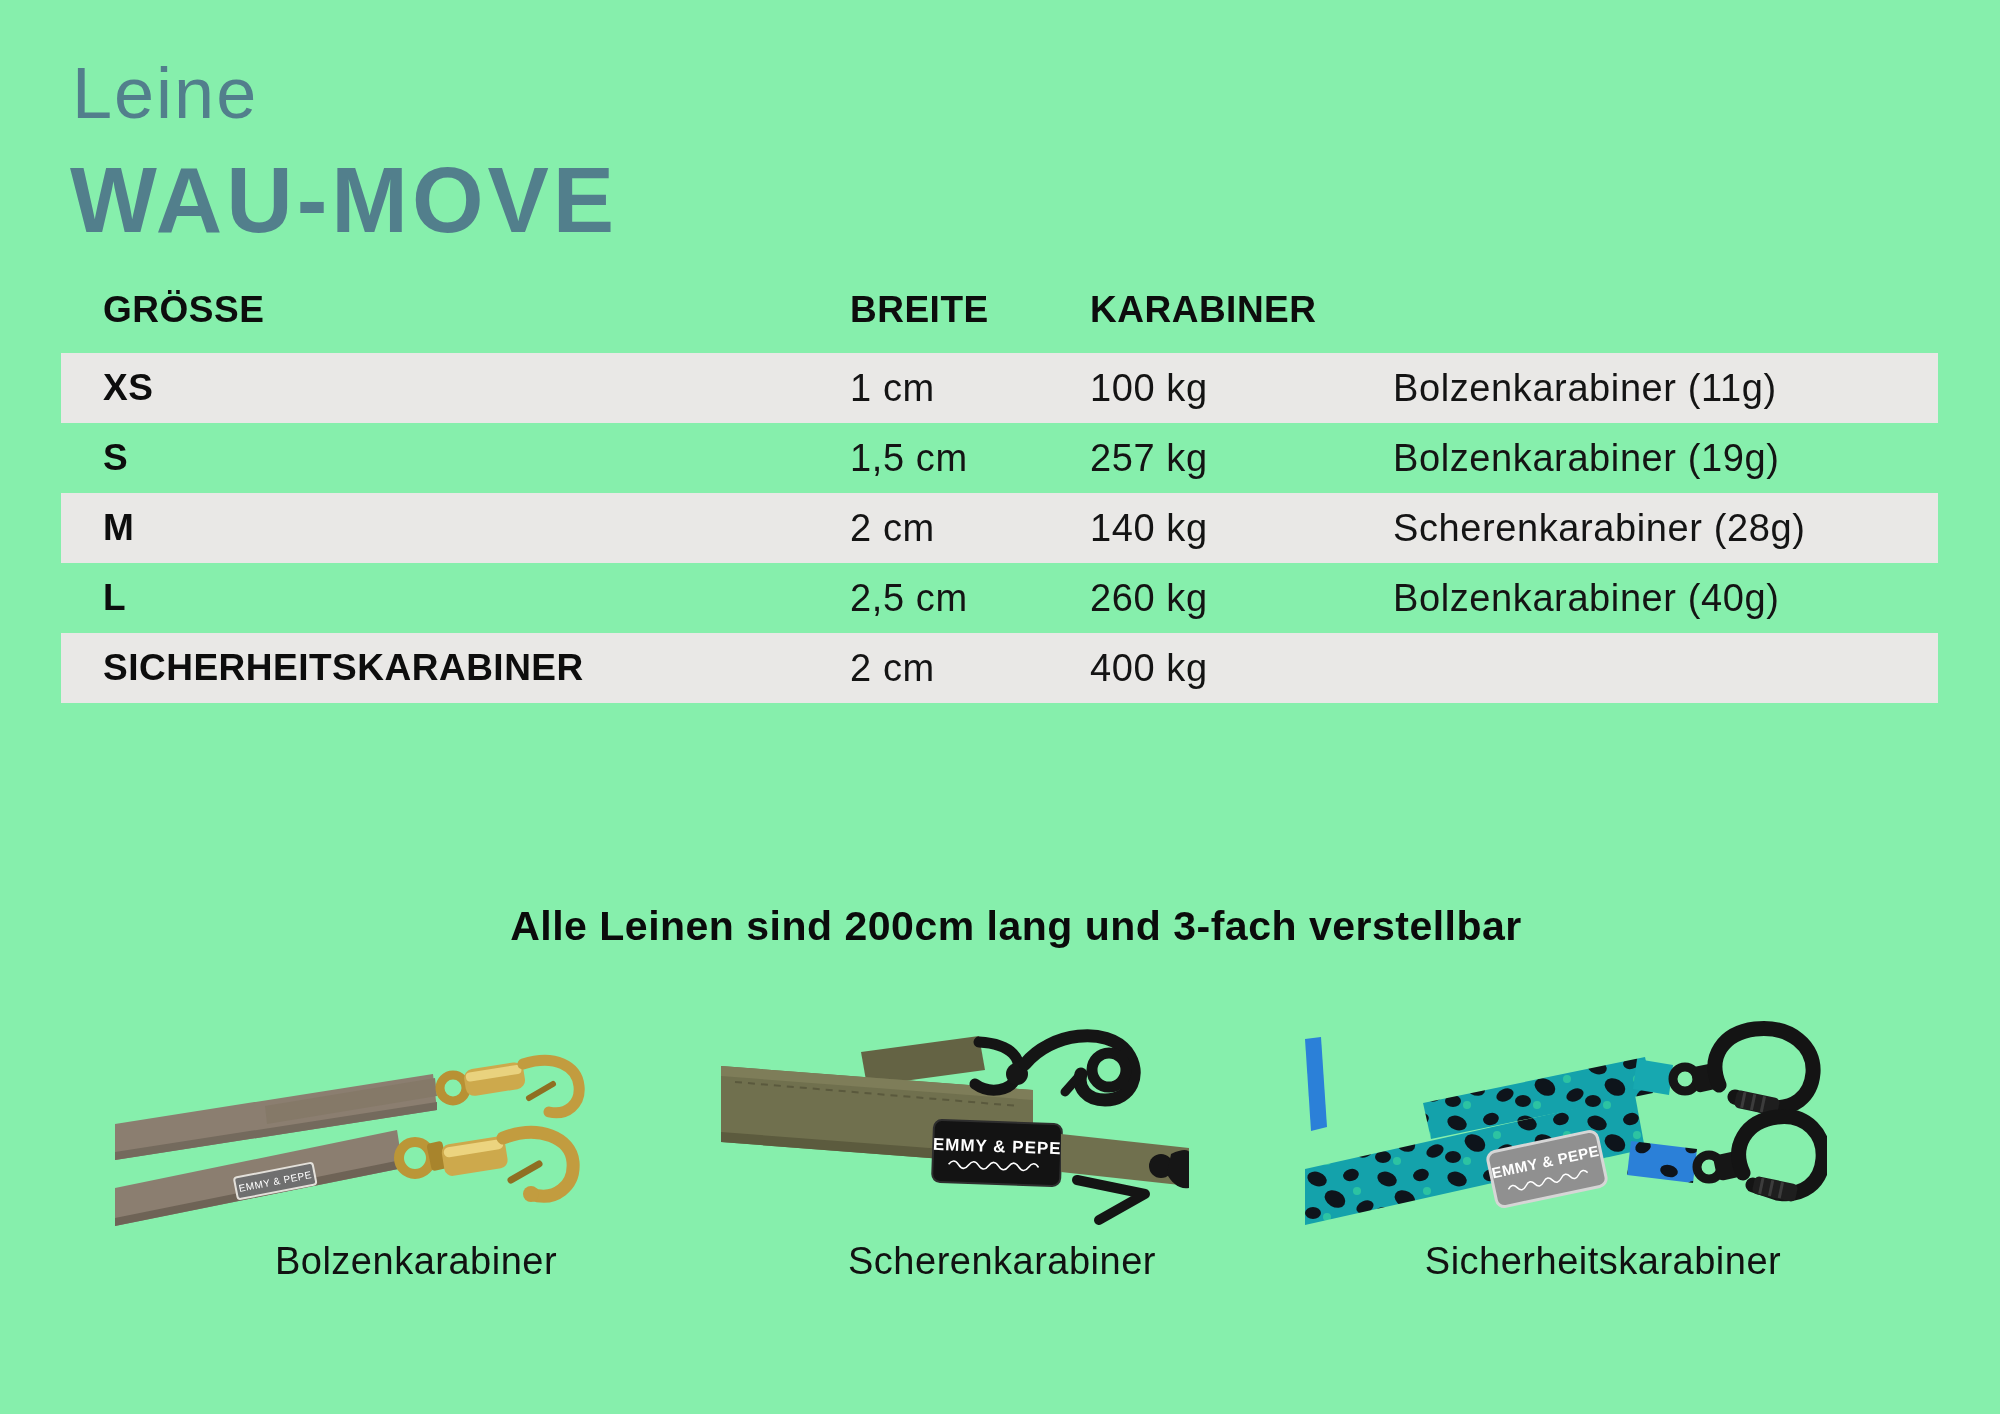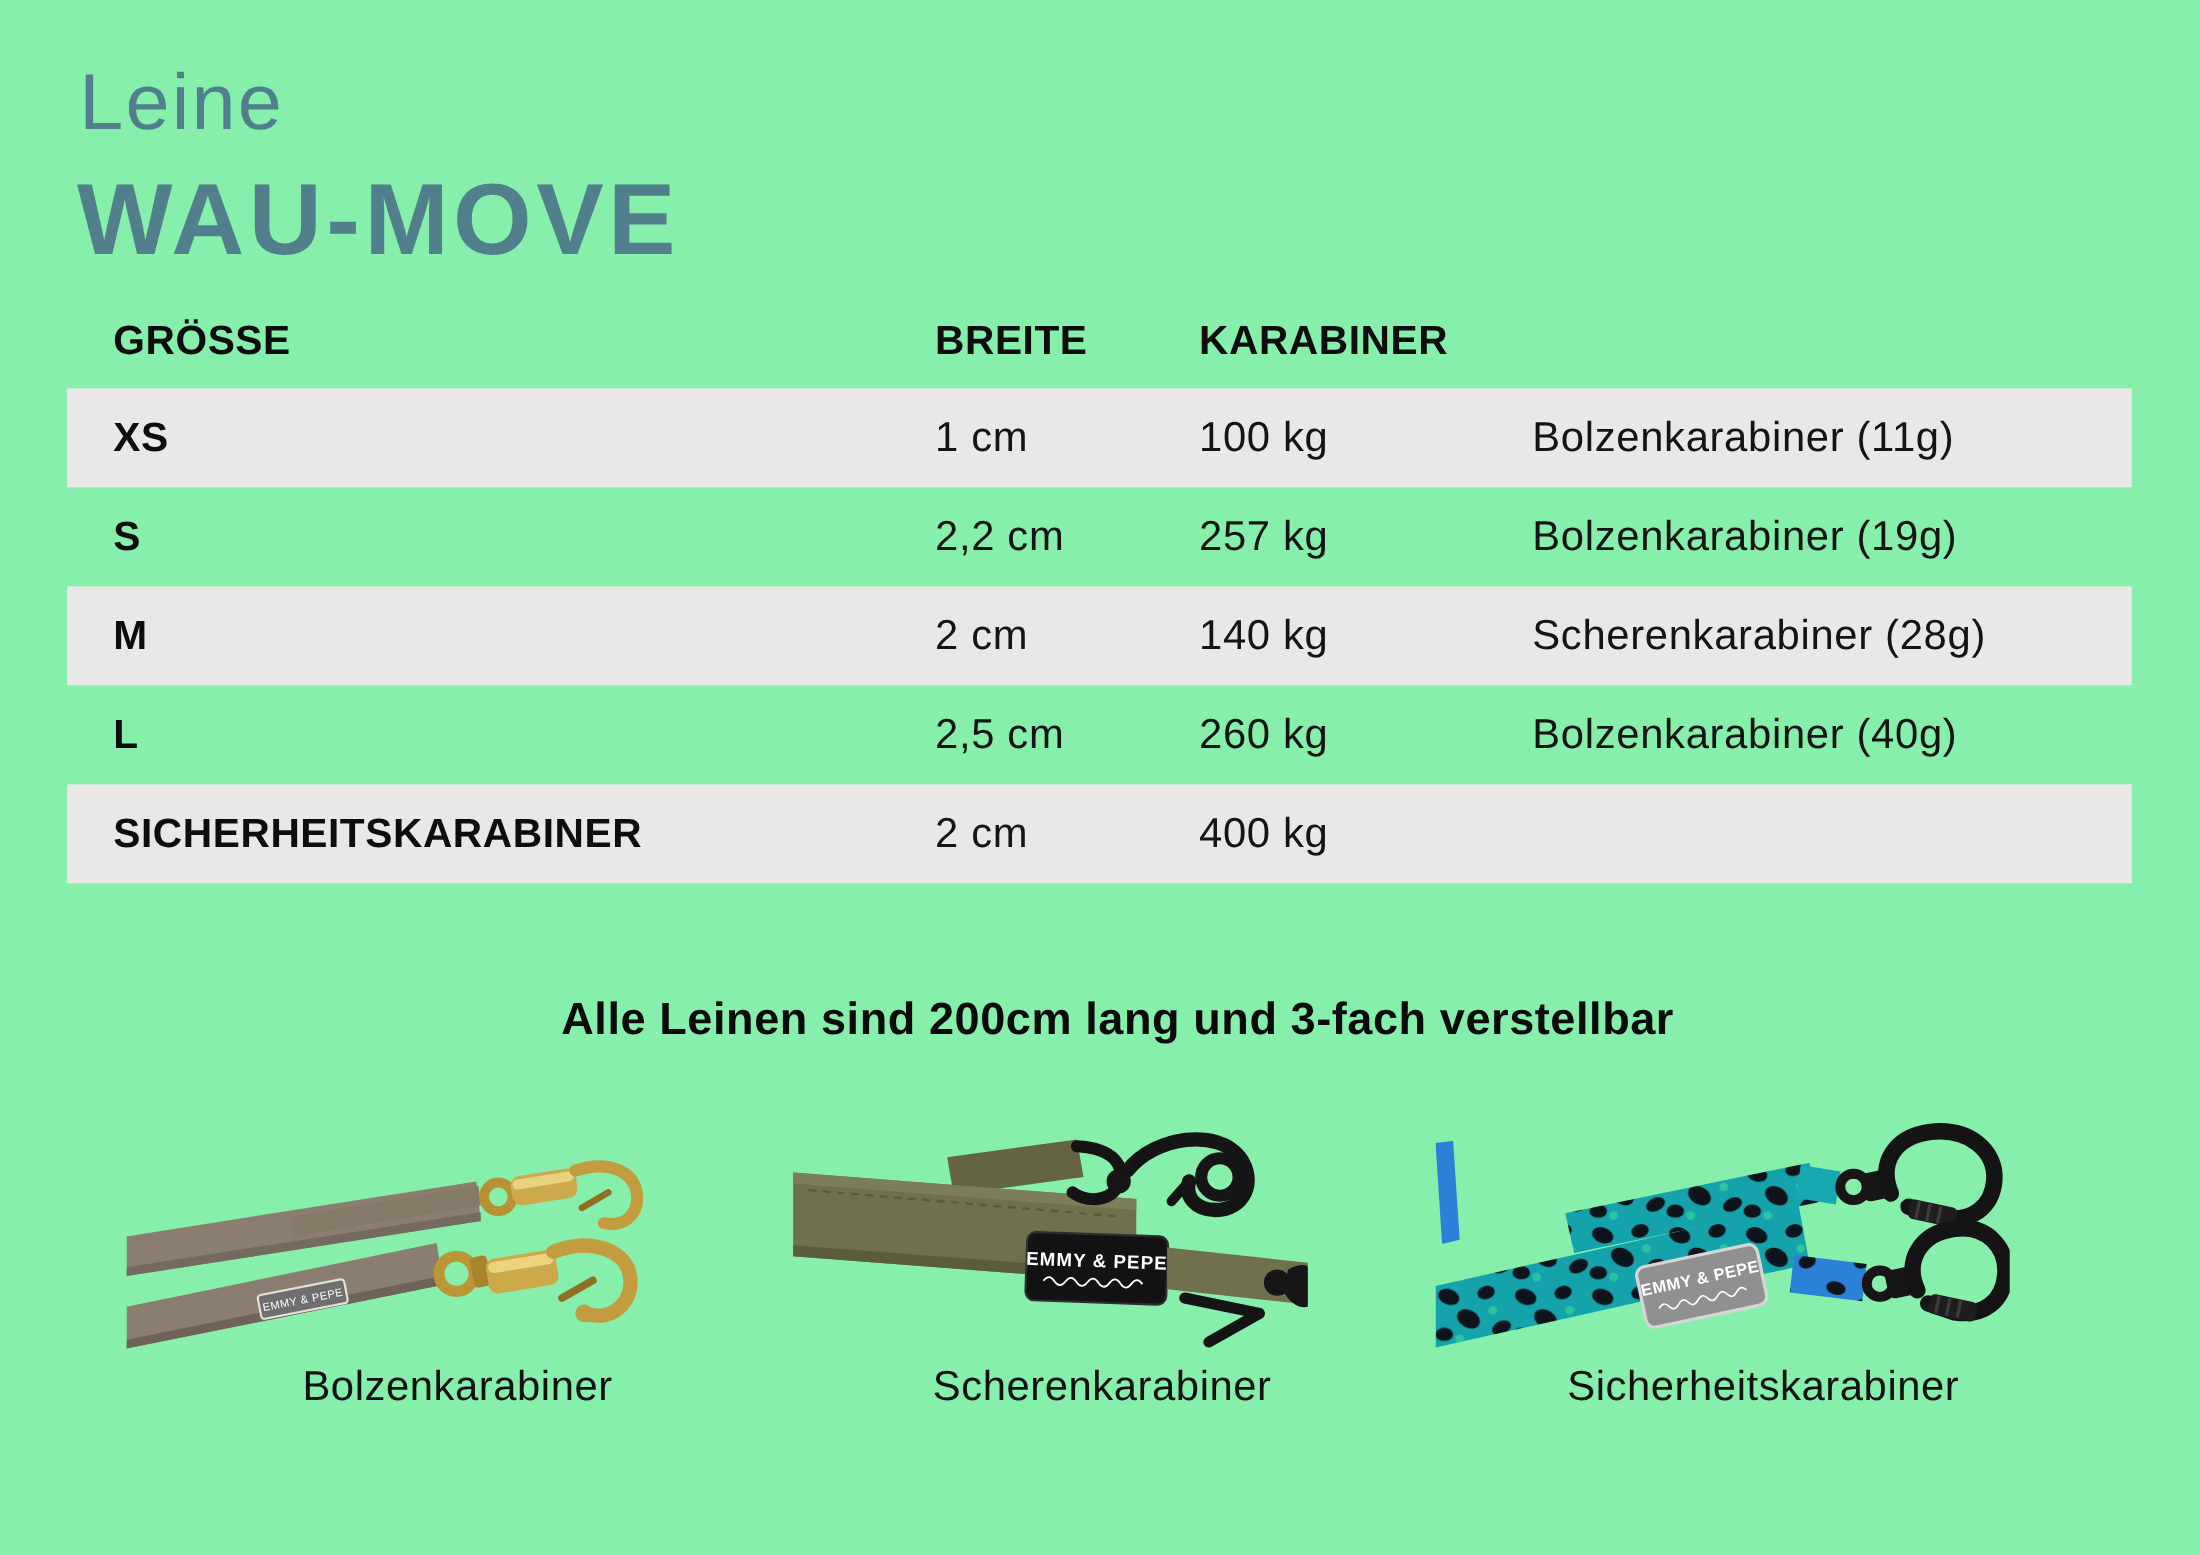--- a/index.html
+++ b/index.html
@@ -25,21 +25,21 @@
 
   .spec-table{
     position:absolute;left:61px;top:267px;width:1877px;
     color:var(--ink);
   }
   .trow{
     display:grid;
     grid-template-columns:747px 240px 303px 1fr;
     align-items:center;
     padding-left:42px;
-    height:90px;
+    height:70px;
   }
   .trow.thead{height:86px;}
   .trow.shaded{background:var(--shade);}
   .hcell{font-size:37px;font-weight:700;letter-spacing:0.5px;}
   .cell{font-size:38px;font-weight:400;letter-spacing:0.6px;color:#141414;}
   .cell.size{font-size:37px;font-weight:700;letter-spacing:0.5px;color:var(--ink);}
 
   .note{
     position:absolute;left:0;right:0;top:903px;
     text-align:center;
@@ -75,21 +75,21 @@
 
     <div class="trow shaded">
       <div class="cell size">XS</div>
       <div class="cell">1 cm</div>
       <div class="cell">100 kg</div>
       <div class="cell">Bolzenkarabiner (11g)</div>
     </div>
 
     <div class="trow">
       <div class="cell size">S</div>
-      <div class="cell">2,2 cm</div>
+      <div class="cell">1,5 cm</div>
       <div class="cell">257 kg</div>
       <div class="cell">Bolzenkarabiner (19g)</div>
     </div>
 
     <div class="trow shaded">
       <div class="cell size">M</div>
       <div class="cell">2 cm</div>
       <div class="cell">140 kg</div>
       <div class="cell">Scherenkarabiner (28g)</div>
     </div>

